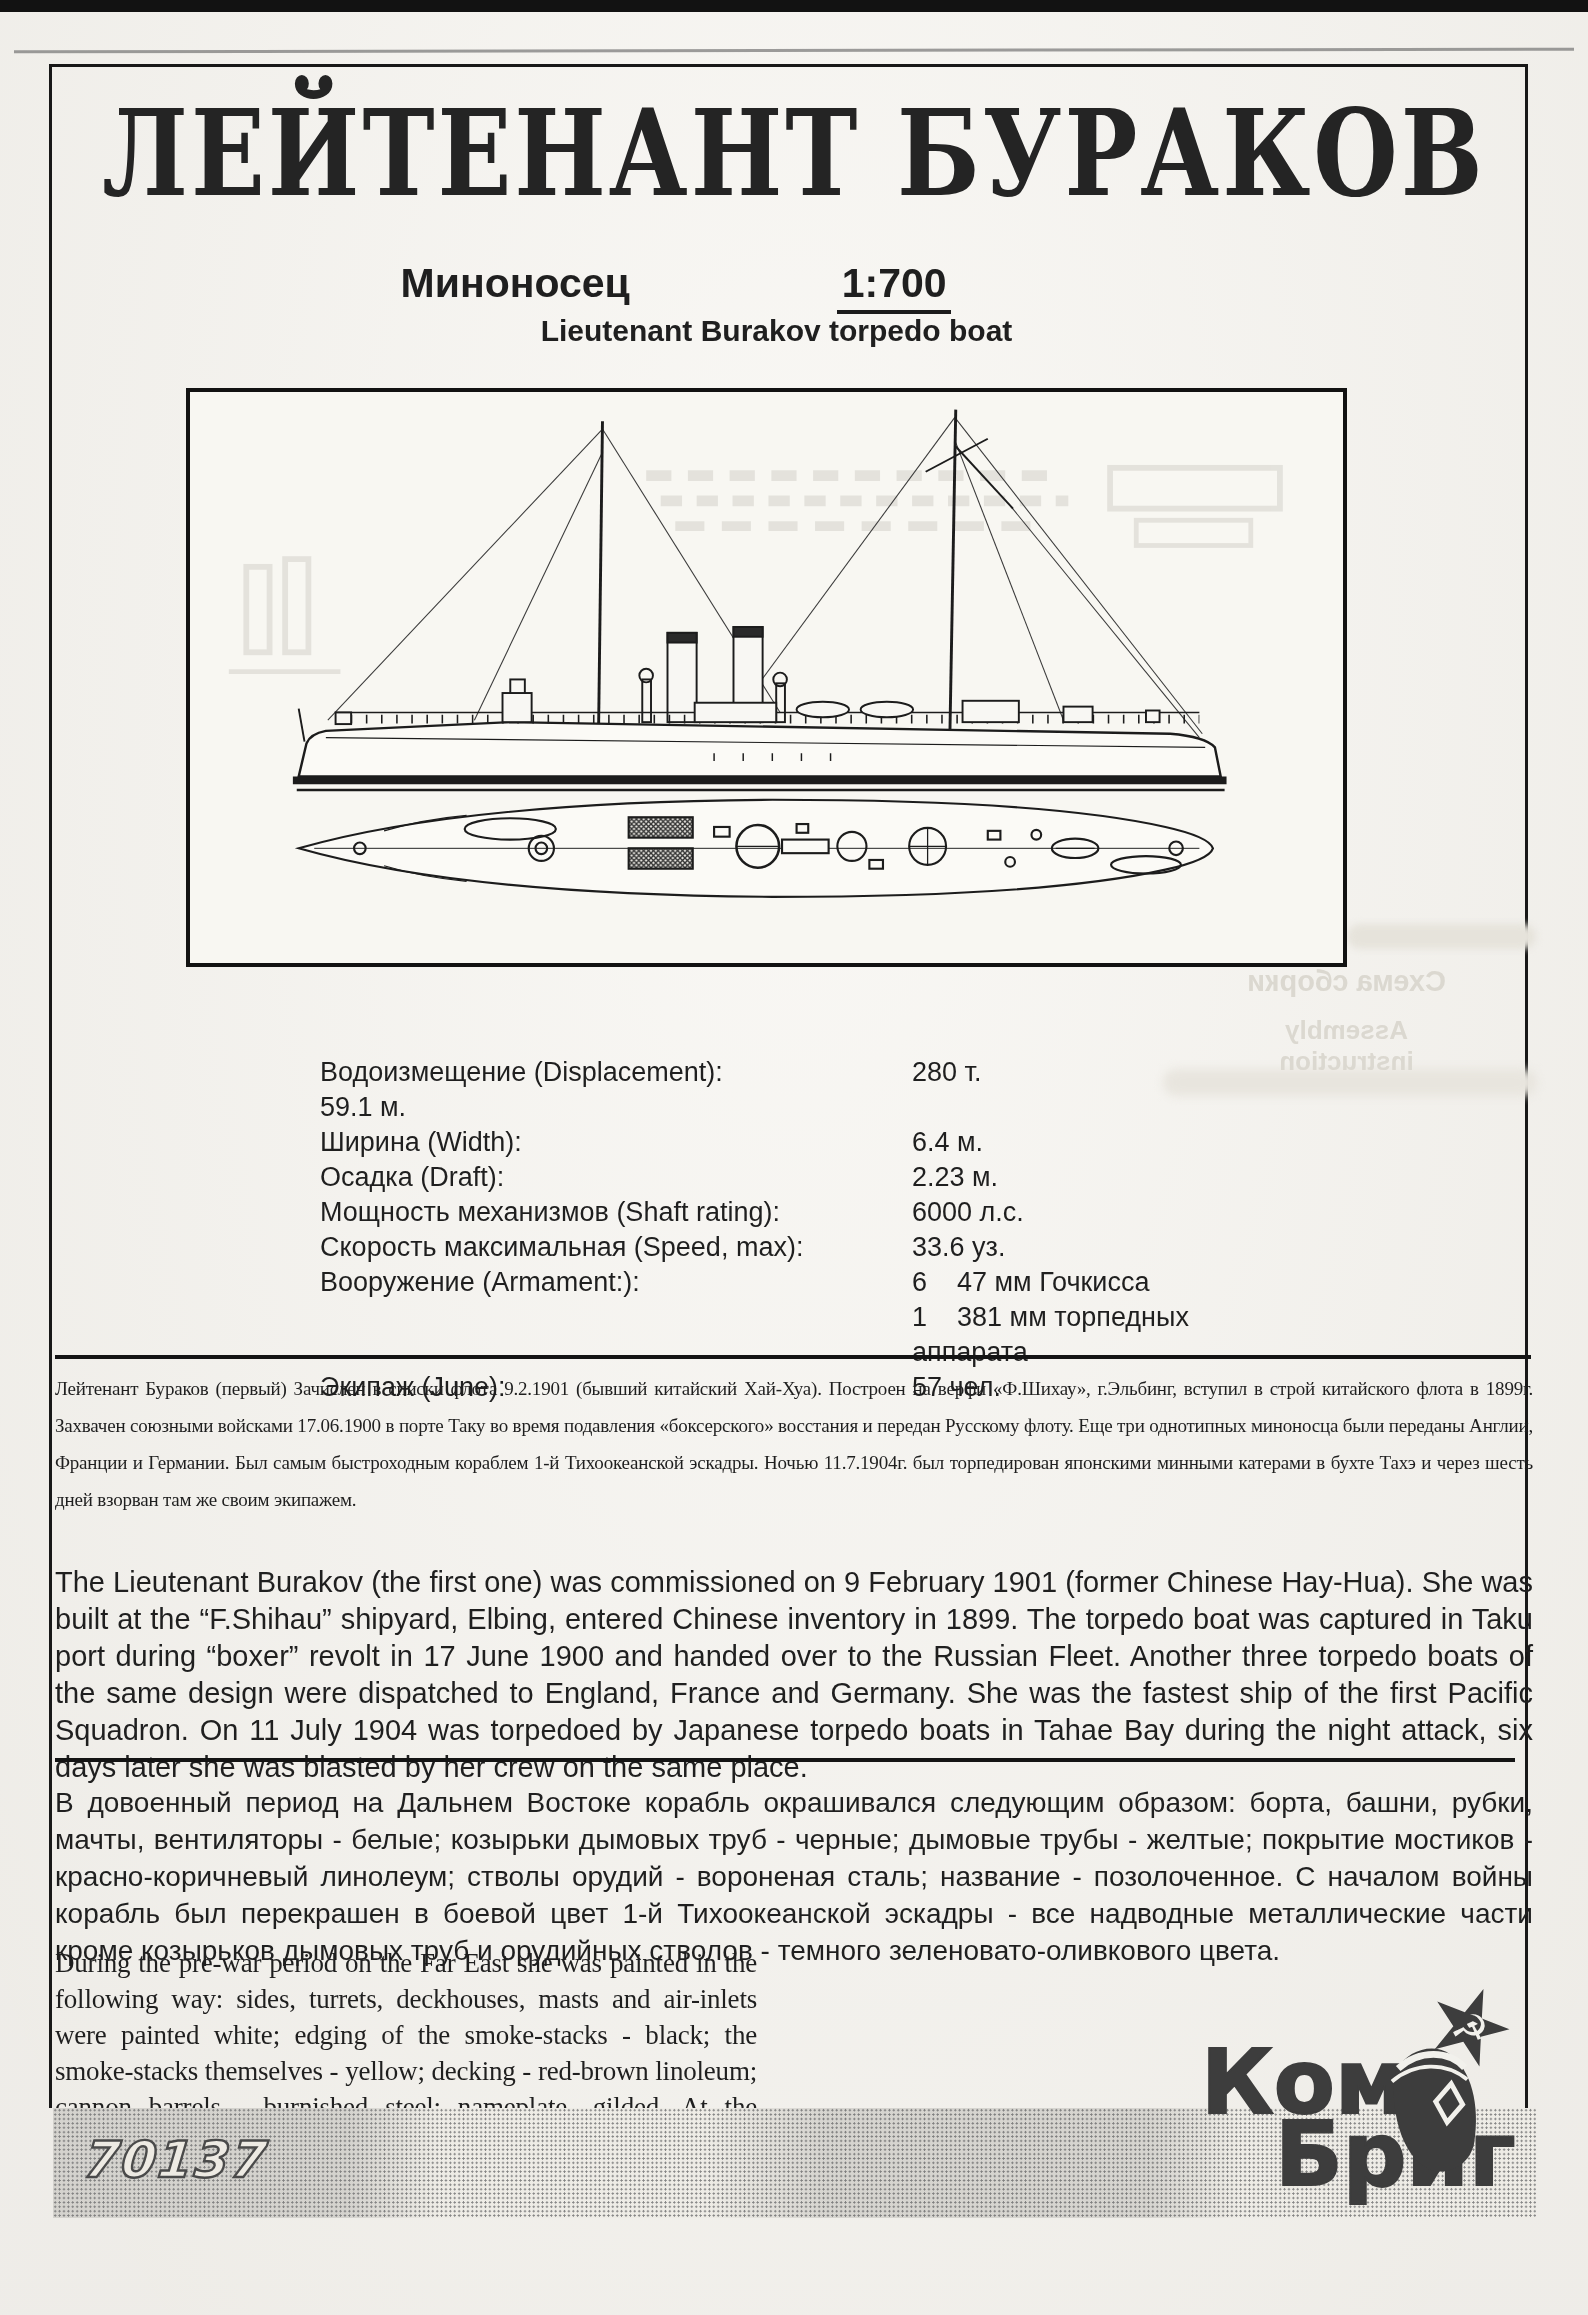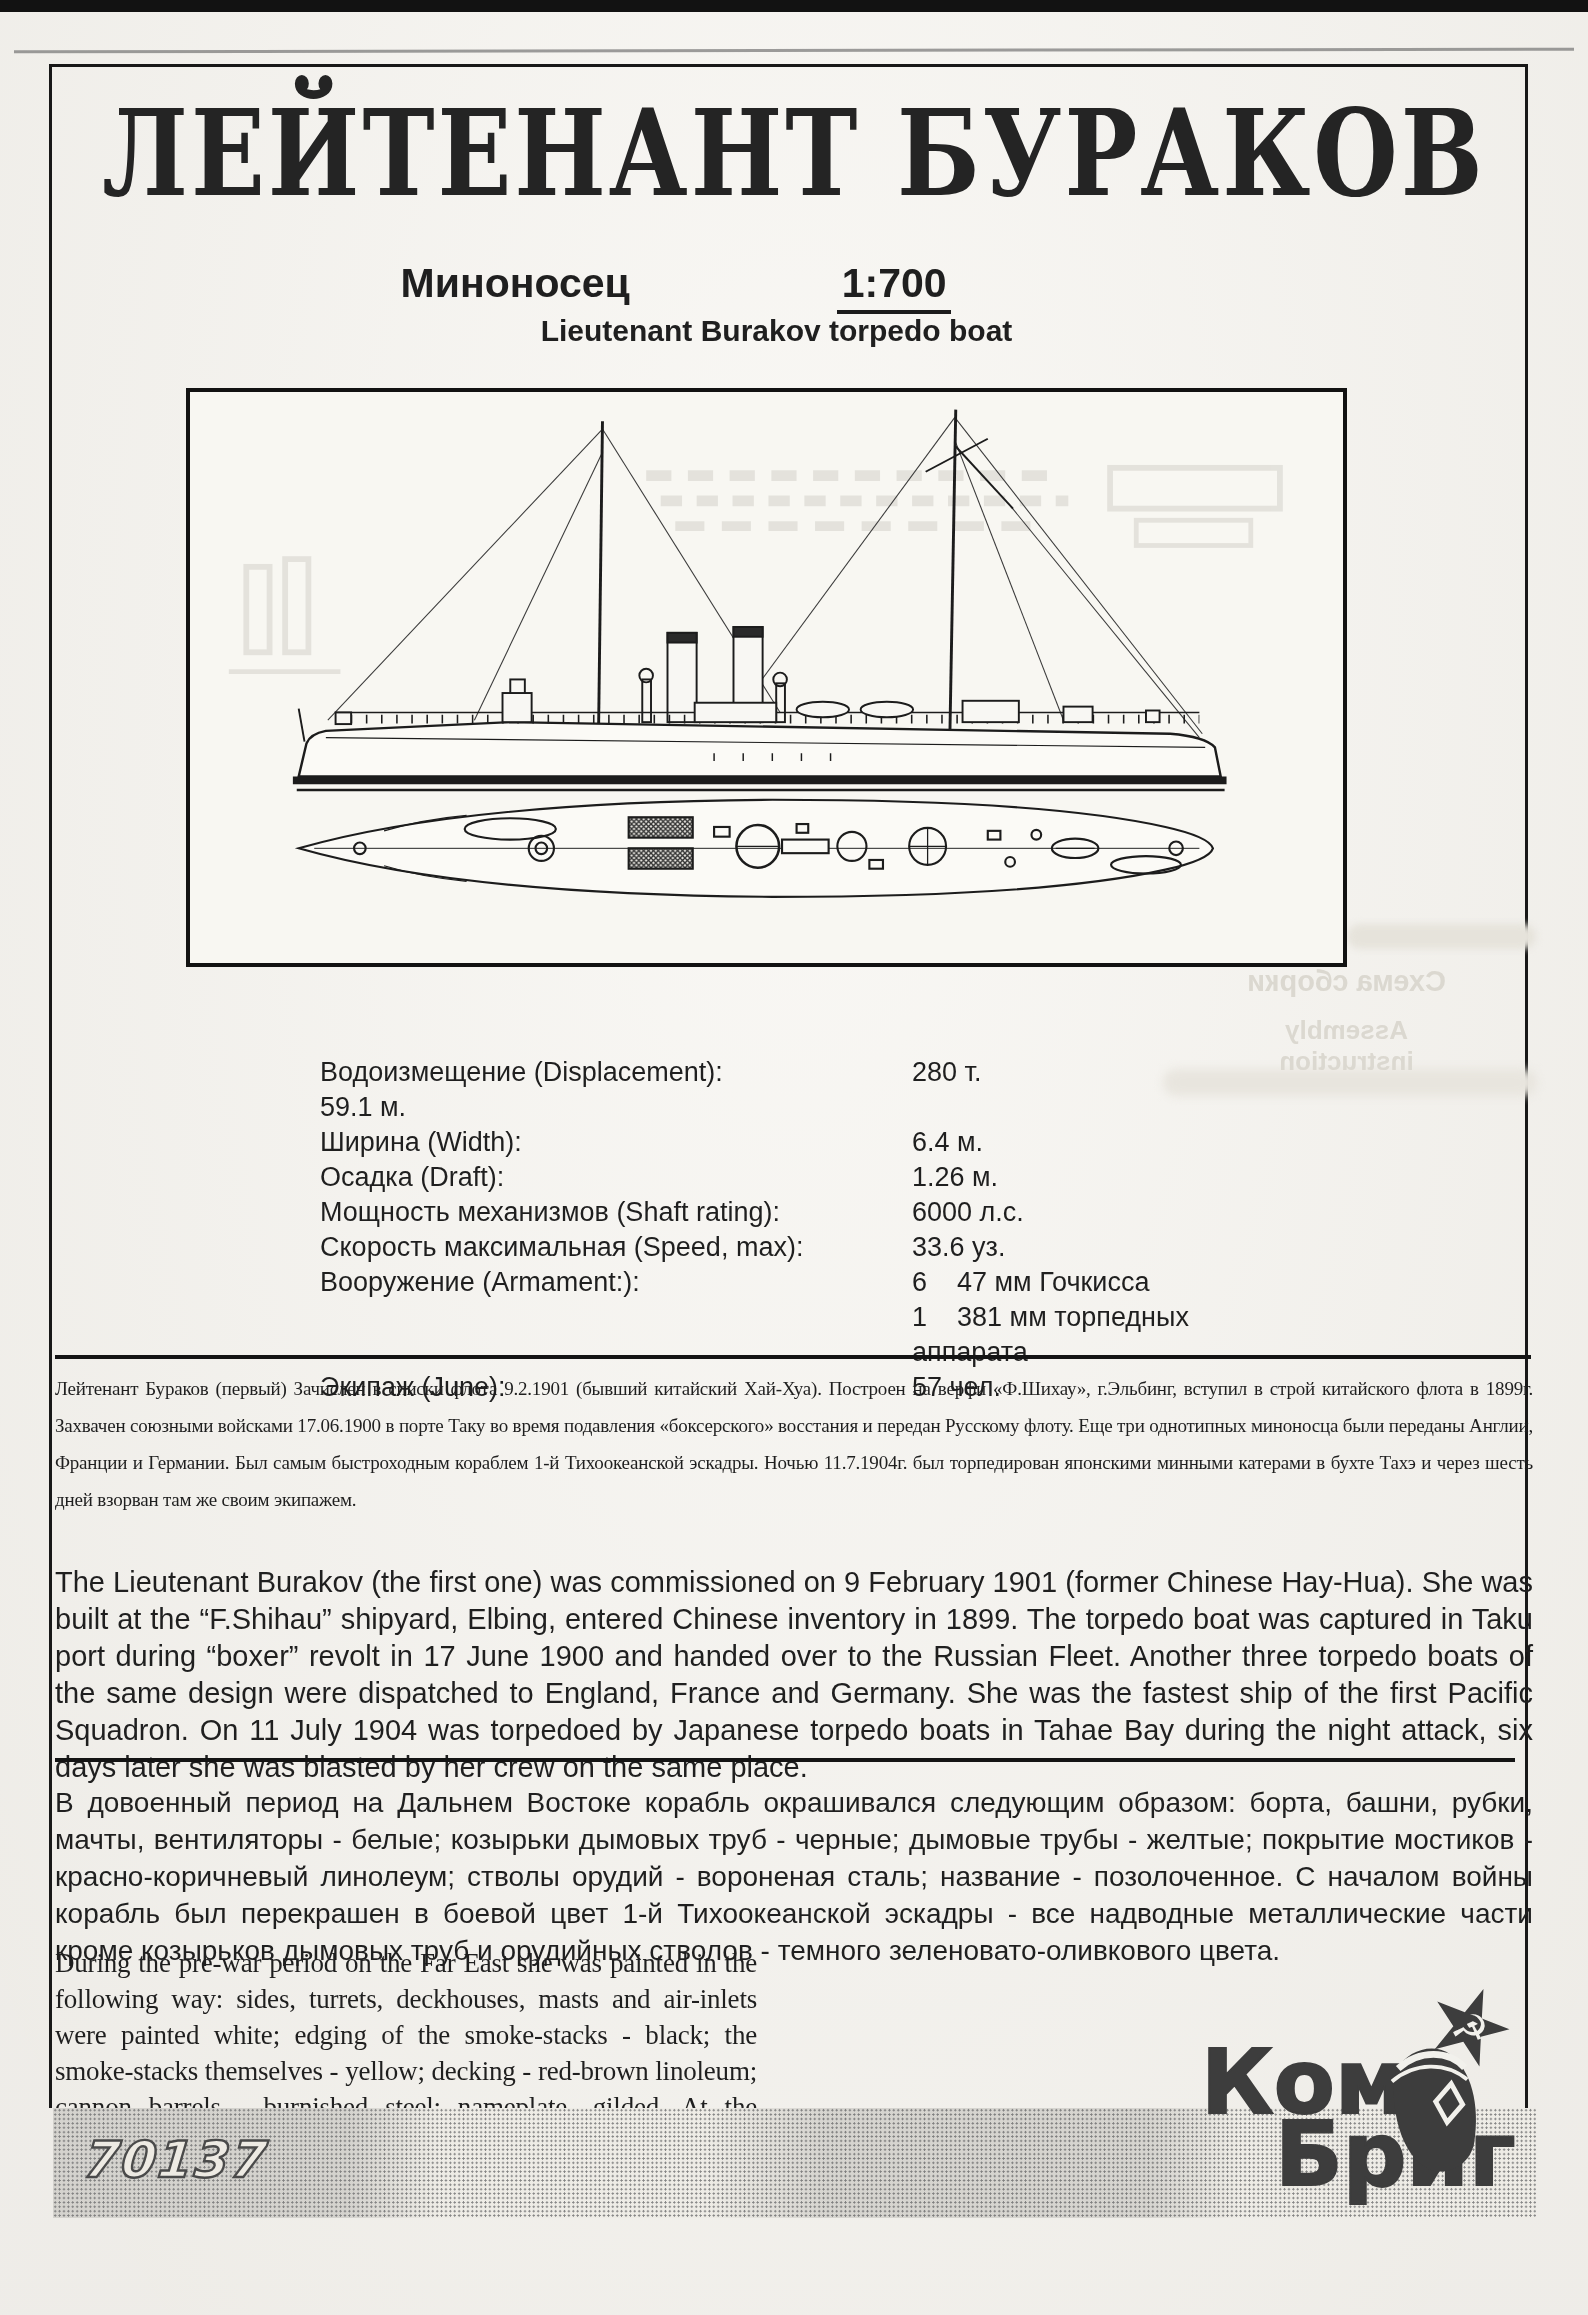--- a/index.html
+++ b/index.html
@@ -207,21 +207,21 @@
     </div>
     <div class="spec-row">
       <span class="spec-value">59.1 м.</span>
     </div>
     <div class="spec-row">
       <span class="spec-label">Ширина (Width):</span>
       <span class="spec-value">6.4 м.</span>
     </div>
     <div class="spec-row">
       <span class="spec-label">Осадка (Draft):</span>
-      <span class="spec-value">1.26 м.</span>
+      <span class="spec-value">2.23 м.</span>
     </div>
     <div class="spec-row">
       <span class="spec-label">Мощность механизмов (Shaft rating):</span>
       <span class="spec-value">6000 л.с.</span>
     </div>
     <div class="spec-row">
       <span class="spec-label">Скорость максимальная (Speed, max):</span>
       <span class="spec-value">33.6 уз.</span>
     </div>
     <div class="spec-row">

